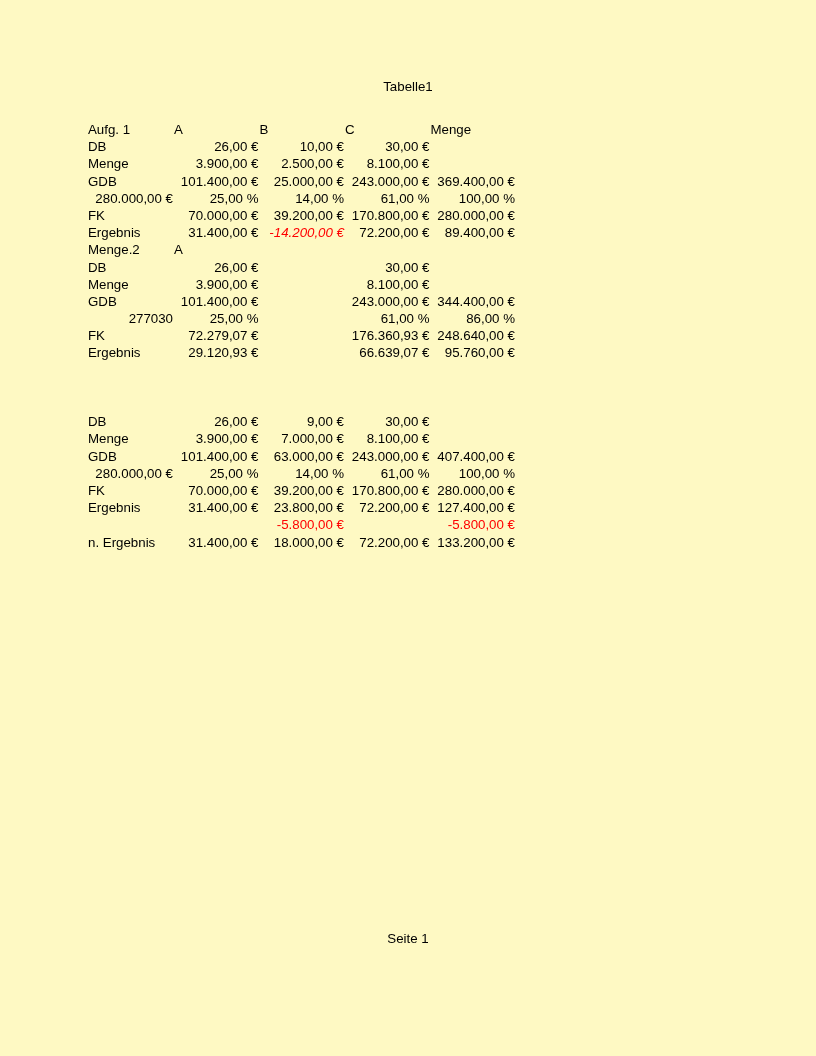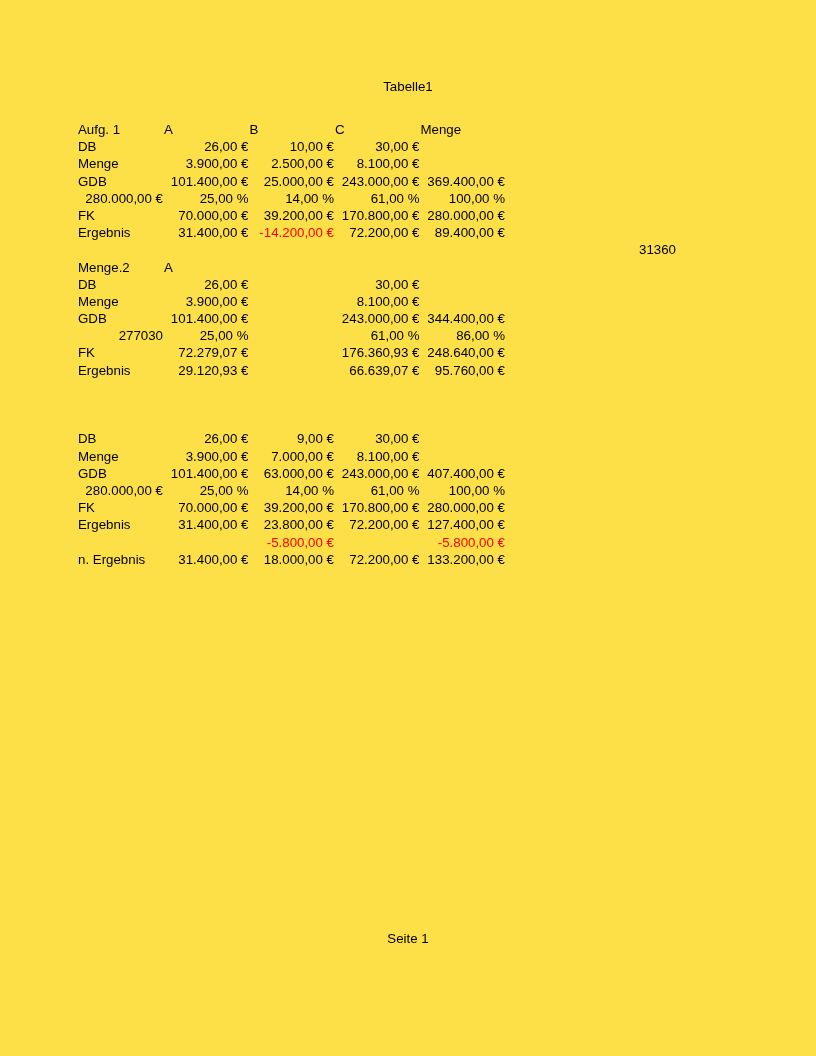--- a/index.html
+++ b/index.html
@@ -4,39 +4,39 @@
 <style>
   html, body {
     margin: 0;
     padding: 0;
     background: #ffffff;
   }
   .page {
     position: relative;
     width: 816px;
     height: 1056px;
-    background: #fde047;
+    background: #fef9c3;
     overflow: hidden;
     font-family: "Liberation Sans", "DejaVu Sans", sans-serif;
     font-size: 13.3px;
     color: #000000;
   }
   .center-line {
     position: absolute;
     left: 0;
     width: 816px;
     text-align: center;
     line-height: 17px;
     white-space: pre;
   }
   .header-line { top: 78px; }
   .footer-line { top: 930px; }
   .sheet {
     position: absolute;
-    left: 78px;
+    left: 88px;
     top: 121px;
   }
   .row {
     display: flex;
     height: 17.2px;
     line-height: 17.2px;
   }
   .cell {
     flex: 0 0 auto;
     width: 85.5px;
@@ -104,34 +104,25 @@
         <div class="cell c1 r">70.000,00 €</div>
         <div class="cell c2 r">39.200,00 €</div>
         <div class="cell c3 r">170.800,00 €</div>
         <div class="cell c4 r">280.000,00 €</div>
         <div class="cell c5 r"></div>
         <div class="cell c6 r"></div>
       </div>
       <div class="row">
         <div class="cell c0 l">Ergebnis</div>
         <div class="cell c1 r">31.400,00 €</div>
-        <div class="cell c2 r" style="color: rgb(255, 0, 0);">-14.200,00 €</div>
+        <div class="cell c2 r" style="color: rgb(255, 0, 0); font-style: italic;">-14.200,00 €</div>
         <div class="cell c3 r">72.200,00 €</div>
         <div class="cell c4 r">89.400,00 €</div>
         <div class="cell c5 r"></div>
         <div class="cell c6 r"></div>
-      </div>
-      <div class="row">
-        <div class="cell c0 r"></div>
-        <div class="cell c1 r"></div>
-        <div class="cell c2 r"></div>
-        <div class="cell c3 r"></div>
-        <div class="cell c4 r"></div>
-        <div class="cell c5 r"></div>
-        <div class="cell c6 r">31360</div>
       </div>
       <div class="row">
         <div class="cell c0 l">Menge.2</div>
         <div class="cell c1 l">A</div>
         <div class="cell c2 r"></div>
         <div class="cell c3 r"></div>
         <div class="cell c4 r"></div>
         <div class="cell c5 r"></div>
         <div class="cell c6 r"></div>
       </div>

